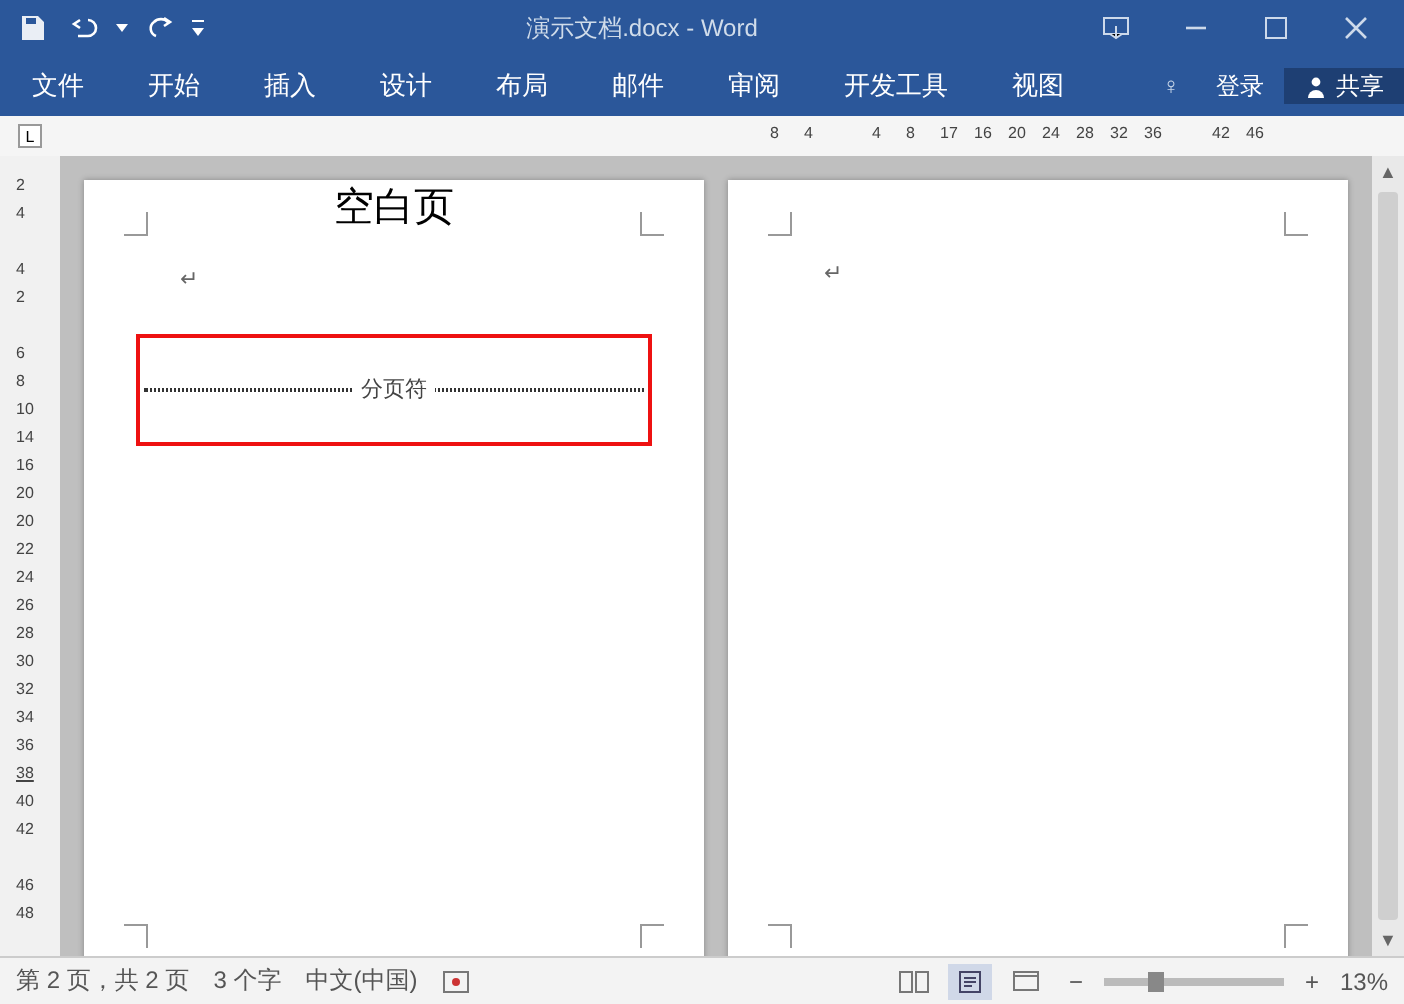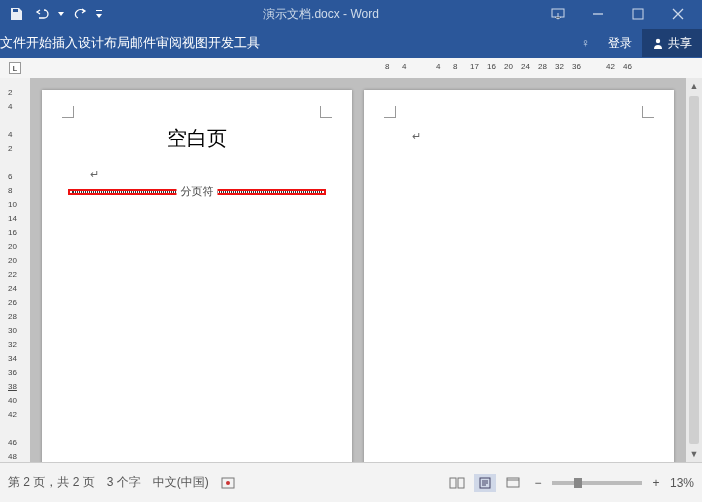--- a/index.html
+++ b/index.html
@@ -7,57 +7,57 @@
 
 .titlebar { height: 28px; background: #2b579a; display: flex; align-items: center; color: #fff; font-size: 12px; padding: 0 4px; }
 .qat { display: flex; align-items: center; gap: 2px; }
 .qat-item { width: 24px; height: 24px; display: flex; align-items: center; justify-content: center; cursor: pointer; }
 .qat-drop { width: 10px; display: flex; align-items: center; justify-content: center; }
 .title-center { flex: 1; text-align: center; color: #d0dcea; font-size: 12px; }
 .winctrls { display: flex; align-items: center; gap: 0; }
 .winbtn { width: 40px; height: 24px; display: flex; align-items: center; justify-content: center; cursor: pointer; }
 
 .ribbon-tabs { height: 30px; background: #2b579a; display: flex; align-items: center; color: #fff; font-size: 13px; }
-.tab { padding: 0 0; height: 30px; display: flex; align-items: center; cursor: pointer; }
+.tab { padding: 0 16px; height: 30px; display: flex; align-items: center; cursor: pointer; }
 .tab.file { background: #2b579a; color: #fff; }
 .tabs-right { margin-left: auto; display: flex; align-items: center; font-size: 12px; }
 .tell { padding: 0 8px; color: #c8d6e8; display: flex; align-items: center; gap: 4px; }
 .login { padding: 0 10px; text-align: right; }
-.share { padding: 0 10px; display: flex; align-items: center; gap: 4px; background: #1e3f73; height: 28px; }
+.share { padding: 0 10px; display: flex; align-items: center; gap: 4px; background: #1e3f73; height: 18px; }
 
 .ruler-row { height: 20px; background: #f5f5f5; display: flex; }
 .ruler-corner { width: 30px; display: flex; align-items: center; justify-content: center; }
 .ruler-corner .L { border: 1px solid #999; width: 12px; height: 12px; font-size: 8px; display: flex; align-items: center; justify-content: center; background: #fff; }
 .ruler-h { flex: 1; position: relative; color: #444; font-size: 8px; }
 .ruler-h span { position: absolute; top: 4px; }
 
 .workarea { flex: 1; display: flex; background: #f5f5f5; overflow: hidden; }
 .ruler-v { width: 30px; background: #f1f1f1; position: relative; color: #444; font-size: 8px; }
 .ruler-v span { position: absolute; left: 8px; }
 
 .canvas { flex: 1; background: #bfbfbf; position: relative; padding: 12px; display: flex; gap: 12px; overflow: hidden; }
 .page { background: #fff; box-shadow: 0 0 3px rgba(0,0,0,.3); flex: 1; position: relative; height: 400px; }
 .page .crop { position: absolute; width: 12px; height: 12px; border-color: #999; }
 .crop.tl { top: 16px; left: 20px; border-bottom: 1px solid #999; border-right: 1px solid #999; }
 .crop.tr { top: 16px; right: 20px; border-bottom: 1px solid #999; border-left: 1px solid #999; }
 .crop.bl { bottom: 16px; left: 20px; border-top: 1px solid #999; border-right: 1px solid #999; }
 .crop.br { bottom: 16px; right: 20px; border-top: 1px solid #999; border-left: 1px solid #999; }
 
-.heading { text-align: center; font-size: 20px; margin-top: 35px; font-weight: 400; }
+.heading { text-align: center; font-size: 20px; font-weight: 400; }
 .para-mark { font-size: 11px; color: #666; margin-left: 48px; margin-top: 16px; }
 
-.pagebreak-box { margin: 8px 26px 0 26px; border: 2px solid #e11; padding: 0 2px; }
+.pagebreak-box { margin: 21px 26px 0 26px; border: 2px solid #e11; padding: 25px 2px; }
 .pagebreak-line { border-top: 1px dotted #333; border-bottom: 1px dotted #333; height: 2px; position: relative; }
 .pagebreak-label { position: absolute; left: 50%; transform: translate(-50%, -55%); background: #fff; font-size: 11px; padding: 0 4px; color: #444; }
 
 .scroll-v { width: 16px; background: #e9e9e9; display: flex; flex-direction: column; align-items: center; }
 .scroll-btn { width: 16px; height: 16px; display: flex; align-items: center; justify-content: center; color: #666; font-size: 9px; cursor: pointer; }
 .scroll-thumb { width: 10px; flex: 1; background: #cfcfcf; margin: 2px 0; border-radius: 2px; }
 
-.statusbar { height: 40px; background: #f3f3f3; border-top: 1px solid #ccc; display: flex; align-items: center; font-size: 12px; color: #555; padding: 0 8px; gap: 12px; }
+.statusbar { height: 24px; background: #f3f3f3; border-top: 1px solid #ccc; display: flex; align-items: center; font-size: 12px; color: #555; padding: 0 8px; gap: 12px; }
 .status-right { margin-left: auto; display: flex; align-items: center; gap: 6px; }
 .viewbtn { width: 22px; height: 18px; display: flex; align-items: center; justify-content: center; cursor: pointer; }
 .viewbtn.active { background: #d0d8e8; }
 .zoom-slider { width: 90px; height: 4px; background: #bbb; position: relative; }
 .zoom-thumb { position: absolute; top: -3px; left: 22px; width: 8px; height: 10px; background: #888; }
 .zoom-minus, .zoom-plus { width: 16px; text-align: center; cursor: pointer; }
 
 svg { display: block; }
 </style>
 </head>
@@ -118,22 +118,22 @@
 </div>
 
 <div class="ribbon-tabs">
   <div class="tab file">文件</div>
   <div class="tab">开始</div>
   <div class="tab">插入</div>
   <div class="tab">设计</div>
   <div class="tab">布局</div>
   <div class="tab">邮件</div>
   <div class="tab">审阅</div>
+  <div class="tab">开发工具</div>
   <div class="tab">视图</div>
-  <div class="tab">开发工具</div>
   <div class="tabs-right">
     <div class="tell">
         <span>♀</span>
       </div>
     <div class="login">登录</div>
     <div class="share">
         <span>
           <svg width="12" height="12">
             <circle cx="6" cy="4" r="2.2" fill="#fff"></circle>
             <path fill="#fff" d="M2 12a4 4 0 0 1 8 0z"></path>

